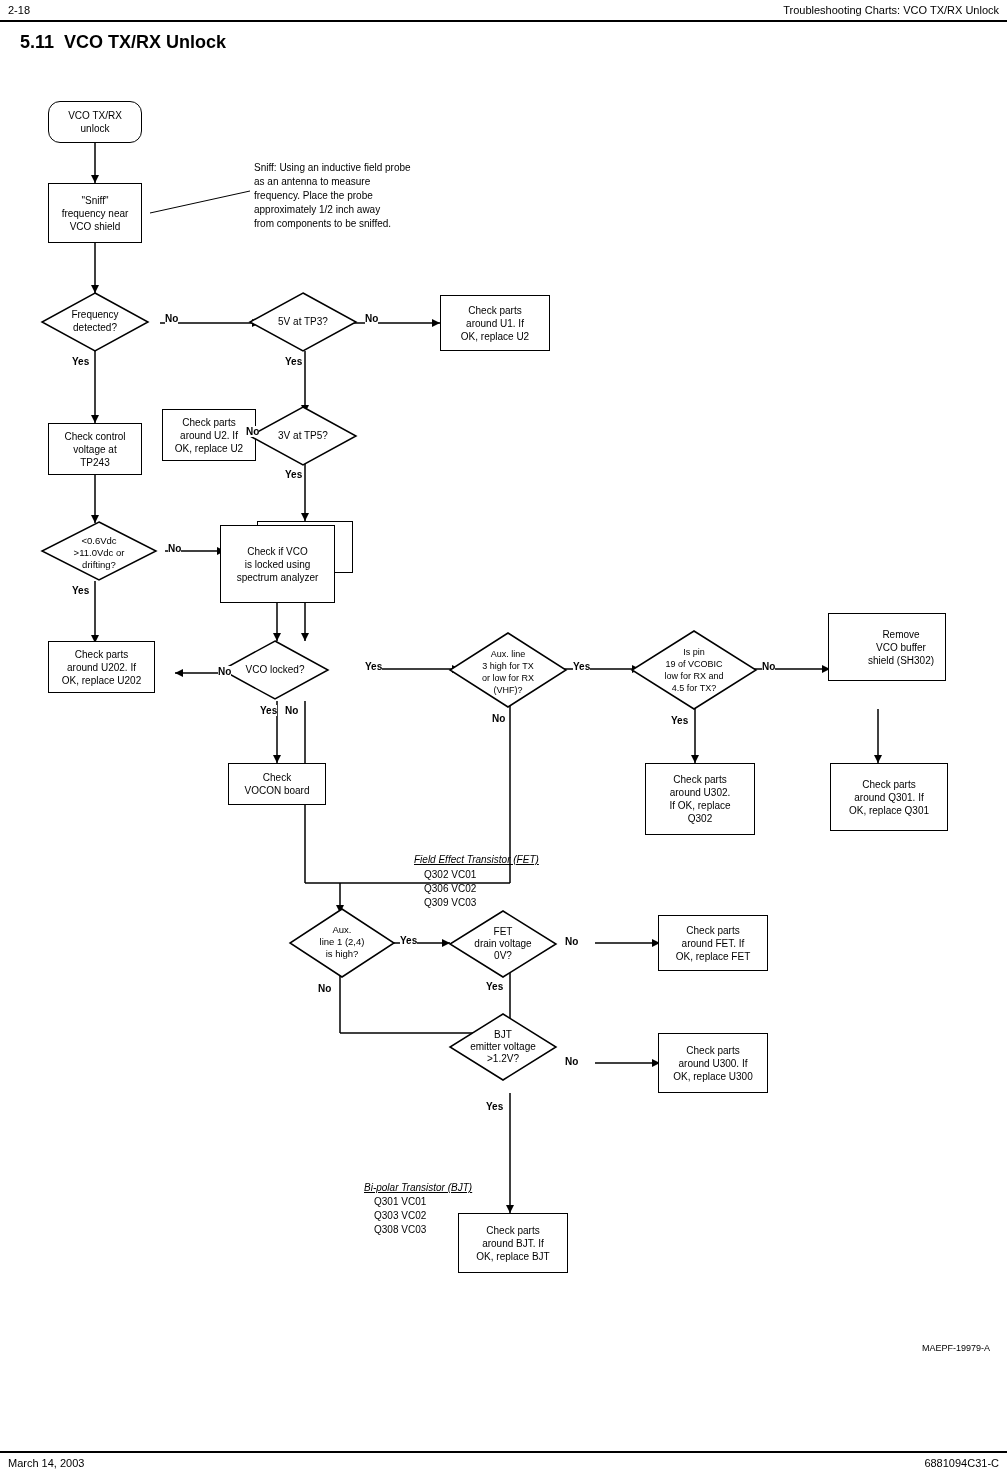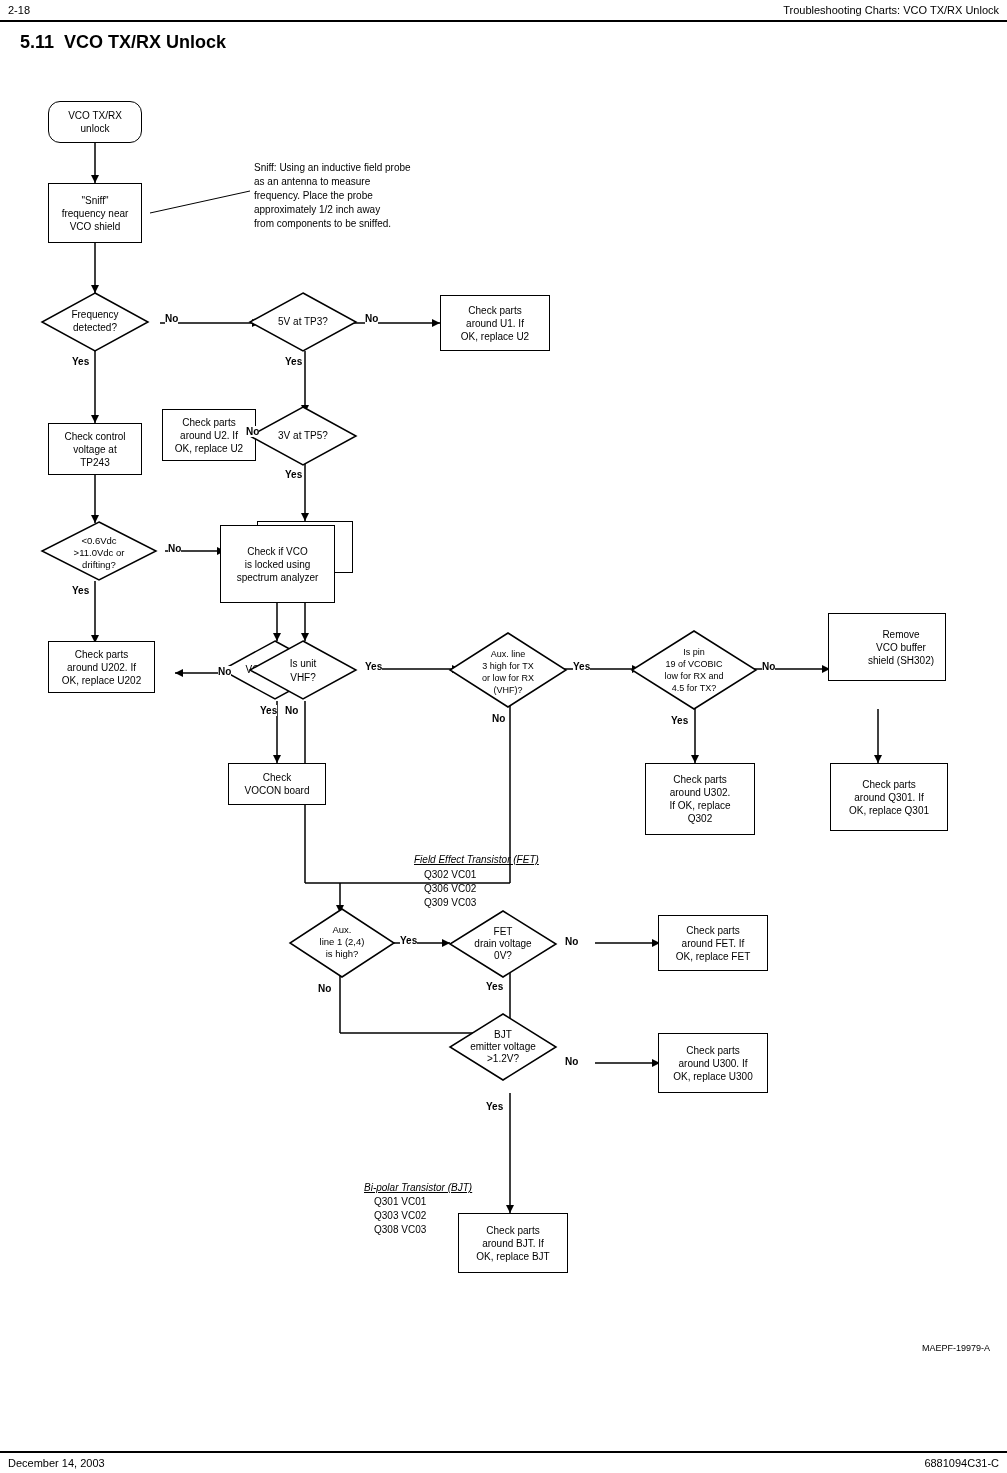--- a/index.html
+++ b/index.html
@@ -342,27 +342,20 @@
 
     <div class="arrow-label" style="left:240px;top:632px;">
       <span>Yes</span>
     </div>
 
     <div class="fc-box" style="left:208px;top:690px;width:98px;height:42px;">
       <span style="white-space:pre-line;">Check
 VOCON board</span>
     </div>
 
-    <div style="position:absolute;left:228px;top:566px;width:110px;height:62px;">
-      <svg width="110" height="62" viewBox="0 0 110 62">
-        <polygon points="55,2 108,31 55,60 2,31" fill="white" stroke="black" stroke-width="1.5"></polygon>
-        <text x="55" y="28" text-anchor="middle" font-size="10" font-family="Arial">Is  unit</text>
-        <text x="55" y="42" text-anchor="middle" font-size="10" font-family="Arial">VHF?</text>
-      </svg>
-    </div>
 
     <div class="arrow-label" style="left:345px;top:588px;">
       <span>Yes</span>
     </div>
 
     <div class="arrow-label" style="left:265px;top:632px;">
       <span>No</span>
     </div>
 
     <div style="position:absolute;left:428px;top:558px;width:120px;height:78px;">
@@ -510,15 +503,15 @@
     </div>
 
     <div class="maepf-label" style="right:10px;bottom:50px;">
       <span>MAEPF-19979-A</span>
     </div>
 
   </div>
 </div>
 
 <div class="footer">
-  <span>December 14, 2003</span>
+  <span>March 14, 2003</span>
   <span>6881094C31-C</span>
 </div>
 
 </body></html>

